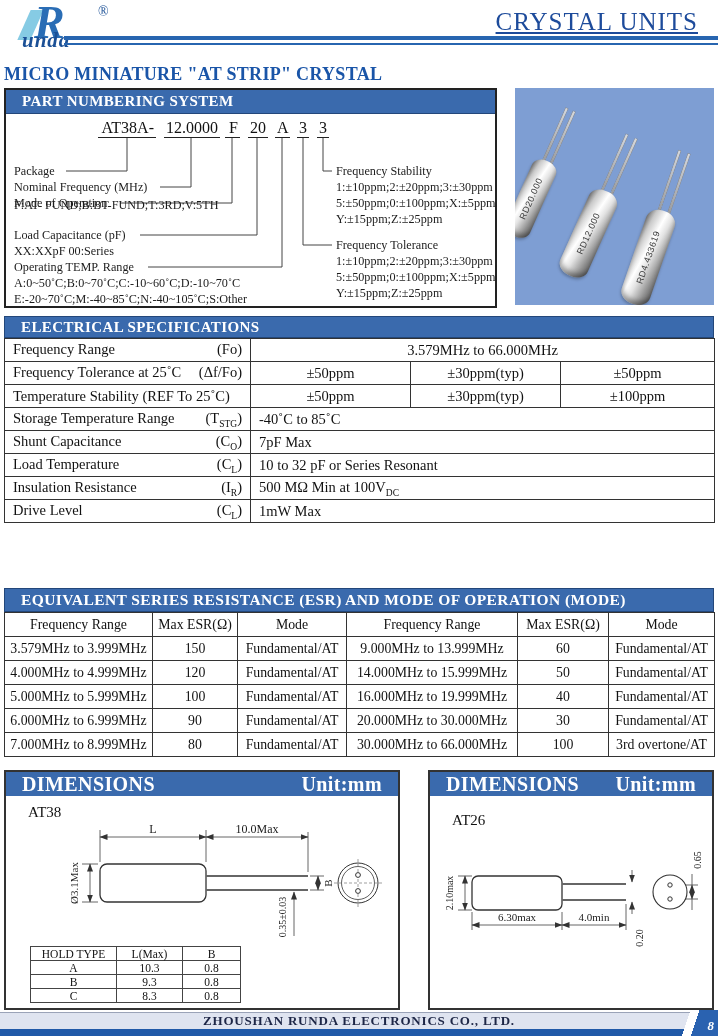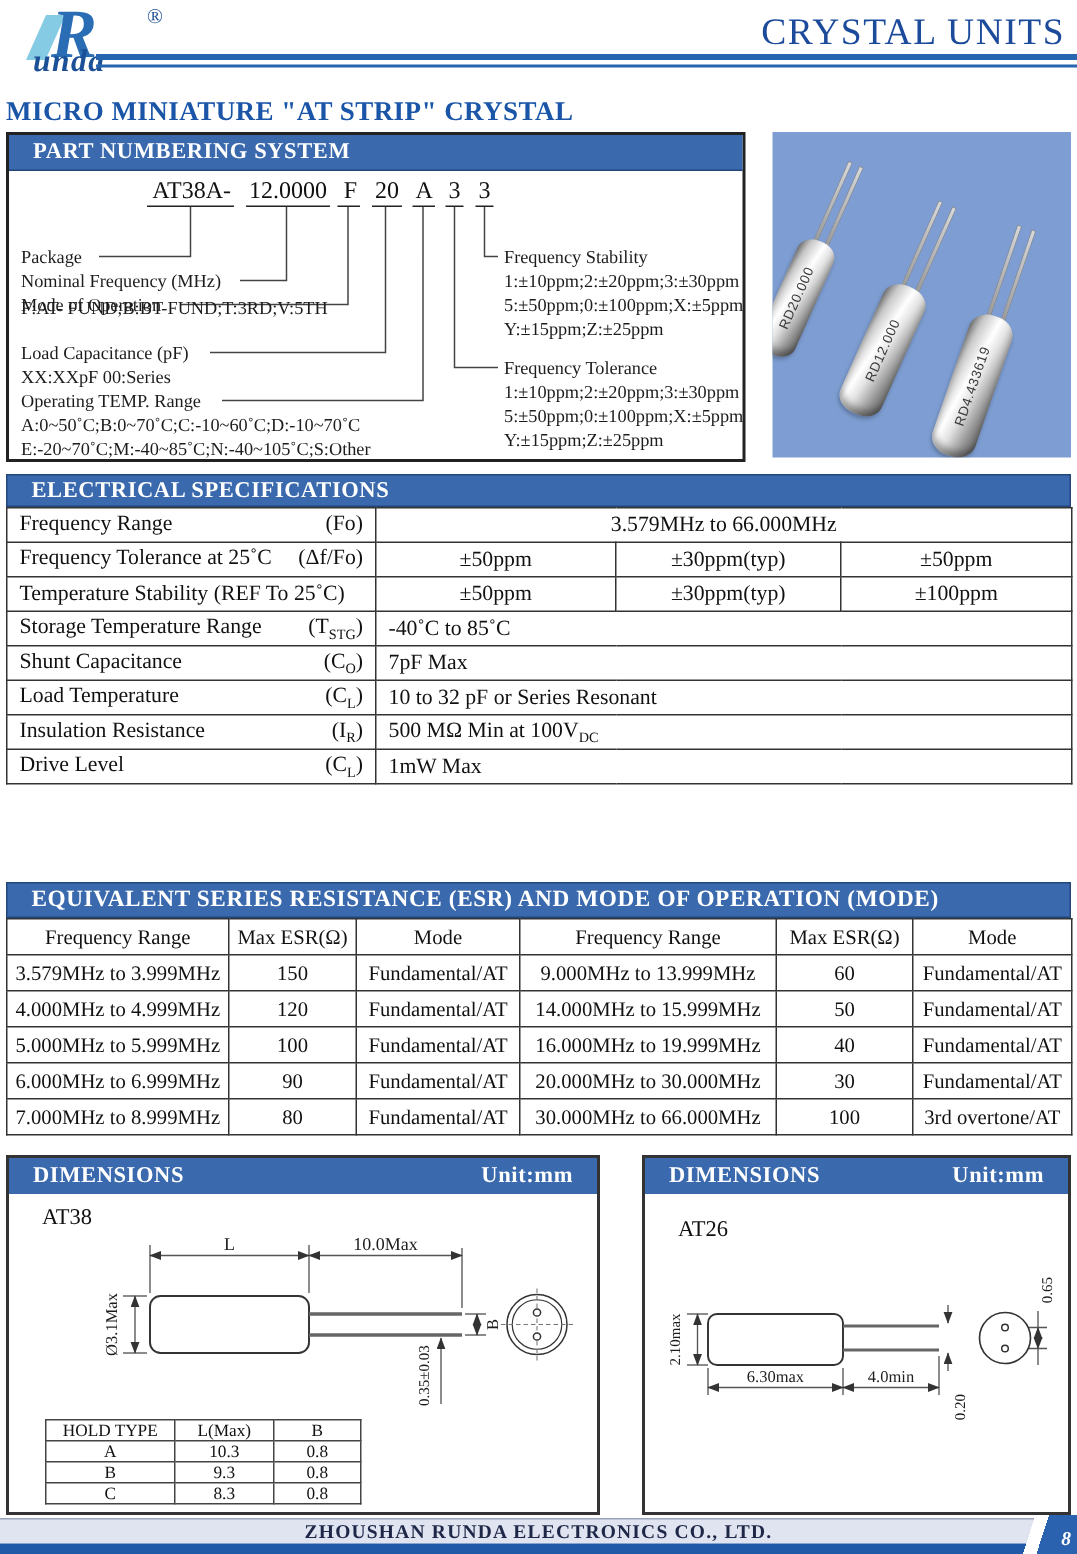--- a/index.html
+++ b/index.html
@@ -6,21 +6,21 @@
   html,body { background:#fff; }
   body { font-family:"Liberation Serif", serif; color:#111; }
   #page { position:relative; width:718px; height:1036px; background:#fff; overflow:hidden; }
 
   
   .logo { position:absolute; left:6px; top:2px; width:140px; height:56px; }
   .logo .lg-accent { position:absolute; left:18px; top:8px; width:13px; height:30px; background:#86cbe4; transform:skewX(-24deg); }
   .logo .lg-r { position:absolute; left:28px; top:-6px; font:italic bold 46px "Liberation Serif", serif; color:#2a6db5; }
   .logo .lg-unda { position:absolute; left:16px; top:26px; font:italic bold 21px "Liberation Serif", serif; color:#1b5096; letter-spacing:1px; }
   .logo .lg-reg { position:absolute; left:92px; top:2px; font:14px "Liberation Serif", serif; color:#1b5096; }
-  .hdr-title { position:absolute; right:8px; top:8px; font:25px "Liberation Serif", serif; color:#1d4b9b; letter-spacing:1px; }
+  .hdr-title { position:absolute; right:20px; top:8px; font:25px "Liberation Serif", serif; color:#1d4b9b; letter-spacing:1px;text-decoration:underline; }
   .hdr-rule { position:absolute; left:64px; right:0; top:36px; height:9px;
               border-top:4px solid #2765b0; border-bottom:2px solid #2765b0; }
   .page-heading { position:absolute; left:4px; top:64px; font:bold 18px "Liberation Serif", serif; color:#1a55a8; letter-spacing:.3px; }
 
   
   .secbar { background:#3a6aad; color:#fff; font:bold 15px "Liberation Serif", serif;
             display:flex; align-items:center; padding:0 16px; letter-spacing:.4px;
             border:1px solid #23477a; }
 
   
@@ -51,21 +51,21 @@
   td.vcenter { text-align:center;margin-top:48px; }
   td.vleft { text-align:left; padding-left:12px; }
   sub { font-size:9.5px; }
 
   .esr-bar { position:absolute; left:4px; top:588px; width:710px; height:24px; font-size:15.5px; }
   table.esr { position:absolute; left:4px; top:612px; width:710px; border-collapse:collapse; table-layout:fixed; border:1.5px solid #222; }
   table.esr td { border:1px solid #333; height:24px; font-size:13.8px; text-align:center; padding:0 2px; background:#fff; }
 
   
   .dim-box { position:absolute; top:770px; height:240px; border:2px solid #333; background:#fff; }
-  .dim-box .secbar { position:absolute; left:0; top:0; right:0; height:24px; border:none; justify-content:space-between; font-size:15px; }
+  .dim-box .secbar { position:absolute; left:0; top:0; right:0; height:24px; border:none; justify-content:space-between; font-size:20px; }
   .dim-model { position:absolute; left:22px; font-size:15px; color:#111; }
   svg text { font-family:"Liberation Serif", serif; fill:#1c1c1c; }
   .holdtab { position:absolute; left:24px; top:174px; border-collapse:collapse; }
   .holdtab td { border:1px solid #444; font-size:11.5px; height:14px; text-align:center; padding:0 6px; }
 
   
   .foot-light { position:absolute; left:0; top:1012px; width:718px; height:17px; background:#dfe4f0; border-top:1px solid #9aa3b8;
                 display:flex; align-items:center; justify-content:center; }
   .foot-company { font:bold 13px "Liberation Serif", serif; color:#1e2747; letter-spacing:.8px; }
   .foot-dark { position:absolute; left:0; top:1029px; width:718px; height:7px; background:#2059a8; }

